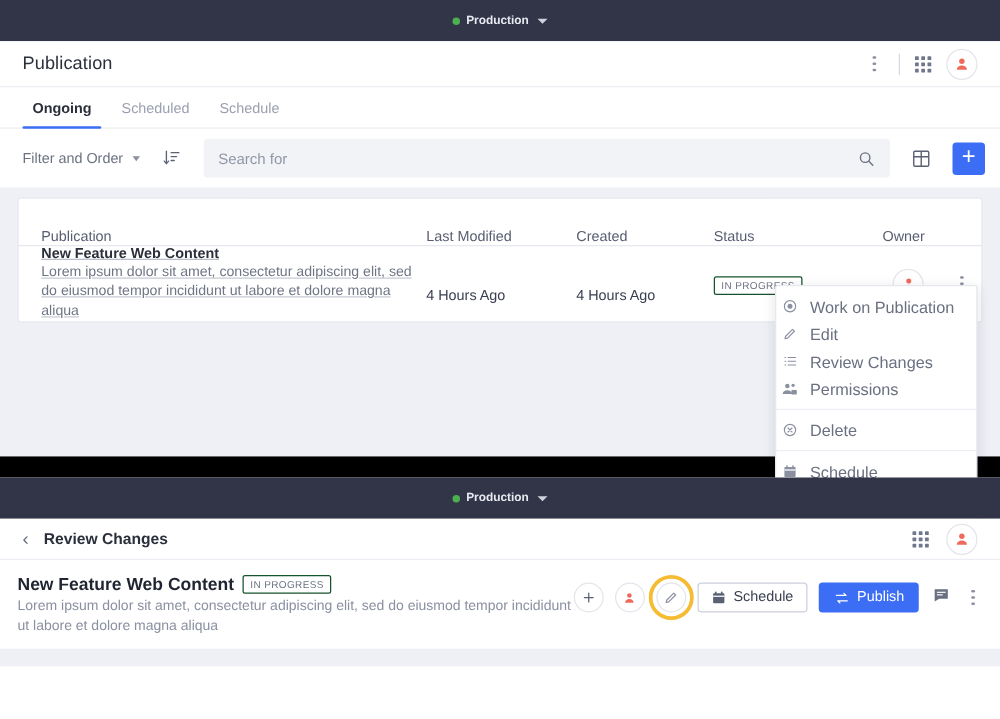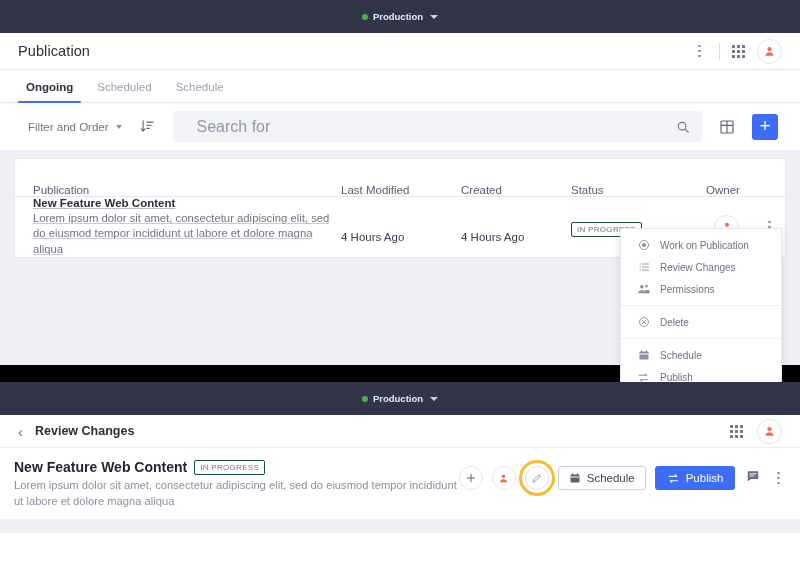--- a/index.html
+++ b/index.html
@@ -38,29 +38,29 @@
     border: 1px solid #e3e5eb; display: flex; align-items: center; justify-content: center; cursor: pointer;
   }
 
   
   .tabs { height: 33px; background: #fff; display: flex; align-items: flex-end; padding: 0 14px; border-bottom: 1px solid #e8eaee; }
   .tab { font-size: 11.5px; color: #9ba0b0; padding: 0 12px 9px 12px; position: relative; cursor: pointer; }
   .tab.active { color: #2b2f3a; font-weight: 700; }
   .tab.active::after { content:""; position:absolute; left:4px; right:4px; bottom:-1px; height:2.5px; background:#3b6ef5; border-radius:2px; }
 
   
-  .toolbar { height: 47px; background: #fff; display: flex; align-items: center; padding: 0 22px; gap: 0; }
+  .toolbar { height: 47px; background: #fff; display: flex; align-items: center; padding: 0 12px; gap: 0; }
   .filter-order { display:flex; align-items:center; gap:7px; font-size:11.5px; color:#6e7governo; color:#6c7280; padding: 0 6px; cursor:pointer;}
   .filter-caret { width:0;height:0;border-left:3.5px solid transparent;border-right:3.5px solid transparent;border-top:4.5px solid #8b90a0;}
   .sort-btn { padding: 0 12px; cursor:pointer; display:flex; align-items:center;}
   .search-box {
     flex: 1; height: 31px; background: #f1f3f7; border-radius: 3px;
     display: flex; align-items: center; padding: 0 12px; margin-left: 6px; cursor: text;
   }
-  .search-ph { font-size: 16px; color: #9297a8; flex: 1; margin-left: 12px; }
+  .search-ph { font-size: 12px; color: #9297a8; flex: 1; }
   .tb-icon-btn { width: 30px; height: 30px; display: flex; align-items: center; justify-content: center; margin-left: 10px; cursor: pointer; }
   .add-btn { width: 26px; height: 26px; background: #3b6ef5; border-radius: 3px; display: flex; align-items: center; justify-content: center; margin-left: 10px; cursor: pointer; }
   .add-btn::before { content:"+"; color:#fff; font-size:19px; line-height:1; font-weight:300; margin-top:-2px;}
 
   
   .table-wrap { background: #eef0f5; padding: 8px 14px 0 14px; min-height: 215px; }
   .table { background:#fff; border:1px solid #e6e8ee; border-radius:2px; }
   .thead { display:flex; align-items:flex-end; height:38px; padding: 0 8px; border-bottom:1px solid #e6e8ee; }
   .th { font-size: 11.5px; color: #585e70; }
   .col-pub { flex: 0 0 318px; padding-left: 10px; }
@@ -80,21 +80,21 @@
   .owner-av { margin-left: 8px; }
   .row-kebab { margin-left:auto; padding-right: 6px; }
 
   
   .ctx-menu {
     position: absolute; left: 620px; top: 228px; width: 162px;
     background:#fff; border:1px solid #e6e8ee; border-radius:2px;
     box-shadow: 0 3px 10px rgba(30,35,60,.13);
     padding: 5px 0;
   }
-  .ctx-item { display:flex; align-items:center; gap:10px; height:22px; padding: 0 16px; font-size:10px; color:#6a7081; cursor:pointer; position:relative;}
+  .ctx-item { display:flex; align-items:center; gap:10px; height:22px; padding: 0 4px; font-size:13px; color:#6a7081; cursor:pointer; position:relative;}
   .ctx-item .ci { width:13px; display:flex; justify-content:center; align-items:center; }
   .ctx-div { height:1px; background:#eceef3; margin:5px 0; }
   .ctx-hl { outline: 3px solid #f5bb32; outline-offset: 0px; z-index:3; background:#fff; }
 
   
   .sep-black { height: 17px; background: #000; }
 
   
   .sub-header { height: 33px; background:#fff; display:flex; align-items:center; padding: 0 18px; border-bottom:1px solid #eceef3;}
   .back-chev { font-size: 15px; color:#6a7081; margin-right: 12px; cursor:pointer; line-height:1;}
@@ -229,20 +229,28 @@
       <span class="ci">
         <svg width="12" height="12" viewBox="0 0 24 24" fill="none" stroke="#8b90a0" stroke-width="1.8">
             <circle cx="12" cy="12" r="9"></circle>
             <circle cx="12" cy="12" r="4" fill="#8b90a0" stroke="none"></circle>
           </svg>
       </span>
       <span>Work on Publication</span>
     </div>
     <div class="ctx-item">
       <span class="ci">
+        <svg width="12" height="12" viewBox="0 0 24 24" fill="none" stroke="#8b90a0" stroke-width="1.8" stroke-linejoin="round">
+            <path d="M4 20l4-1 11-11-3-3L5 16z"></path>
+          </svg>
+      </span>
+      <span>Edit</span>
+    </div>
+    <div class="ctx-item">
+      <span class="ci">
         <svg width="12" height="12" viewBox="0 0 24 24" fill="none" stroke="#8b90a0" stroke-width="1.9" stroke-linecap="round">
             <path d="M9 6h12M9 12h12M9 18h12M4 6h1M4 12h1M4 18h1"></path>
           </svg>
       </span>
       <span>Review Changes</span>
     </div>
     <div class="ctx-item">
       <span class="ci">
         <svg width="13" height="13" viewBox="0 0 24 24" fill="#8b90a0">
             <circle cx="9" cy="7" r="3.3"></circle>

